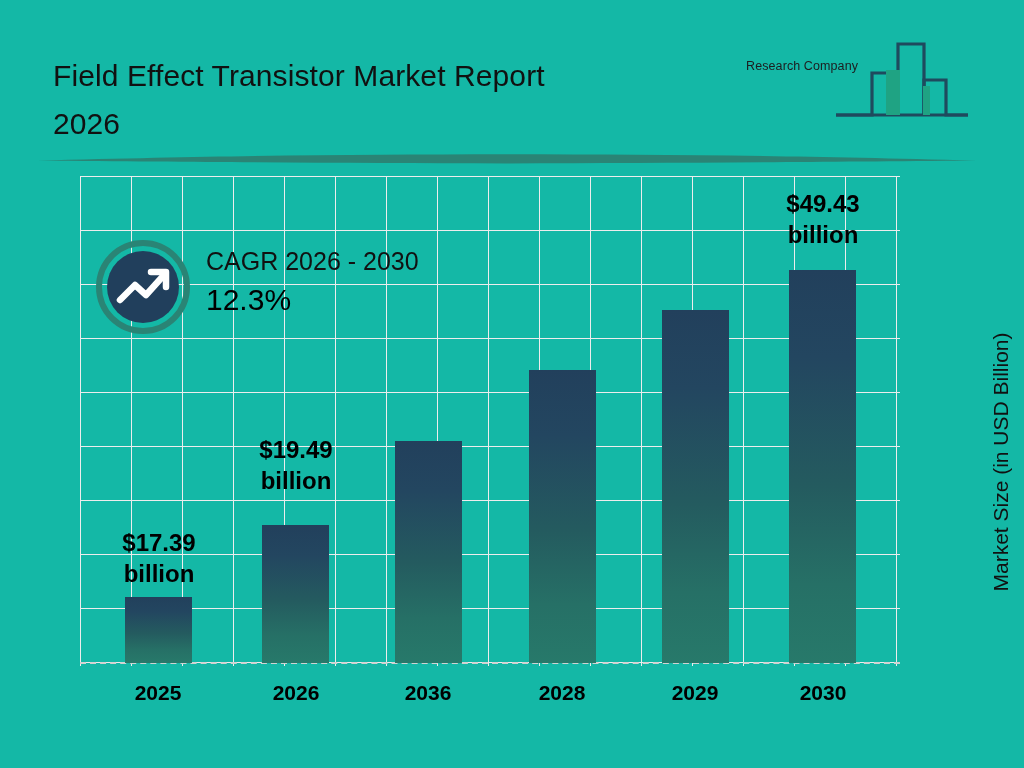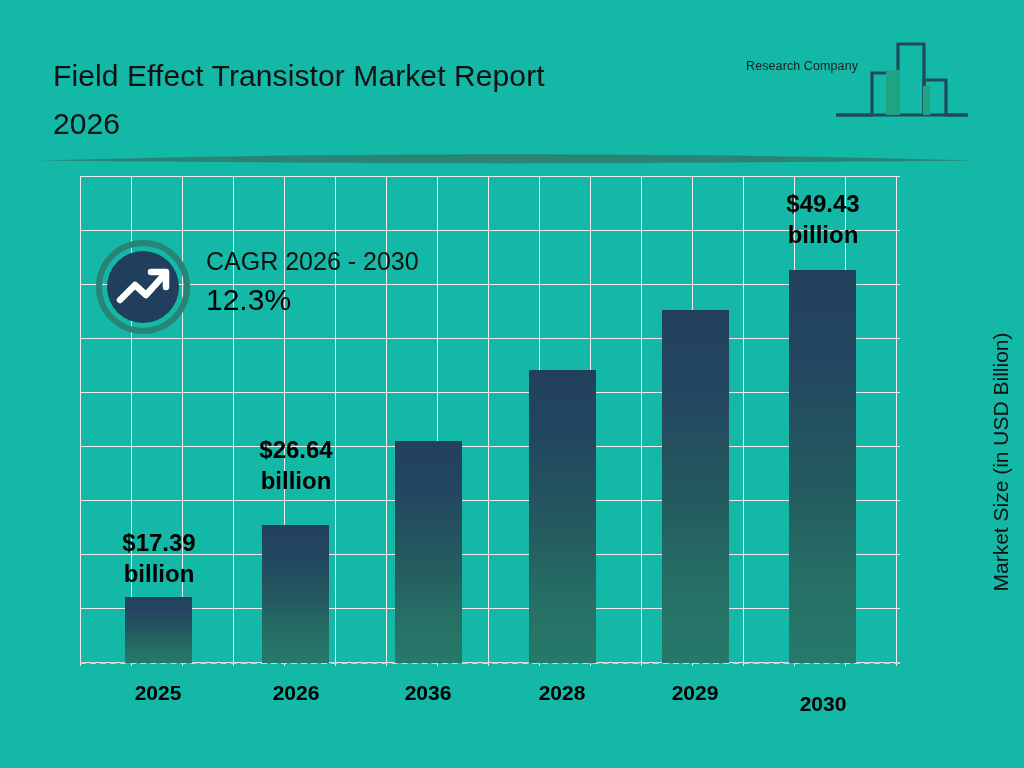--- a/index.html
+++ b/index.html
@@ -283,31 +283,31 @@
     <div class="bar" style="left:125px; height:66px;"></div>
     <div class="bar" style="left:262px; height:138px;"></div>
     <div class="bar" style="left:395px; height:222px;"></div>
     <div class="bar" style="left:529px; height:293px;"></div>
     <div class="bar" style="left:662px; height:353px;"></div>
     <div class="bar" style="left:789px; height:393px;"></div>
   </div>
 
   <div class="bar-label" style="left:93px; top:527px; width:132px;">$17.39
 billion</div>
-  <div class="bar-label" style="left:228px; top:434px; width:136px;">$26.64
+  <div class="bar-label" style="left:228px; top:434px; width:136px;">$19.49
 billion</div>
   <div class="bar-label" style="left:755px; top:188px; width:136px;">$49.43
 billion</div>
 
   <div class="x-tick" style="left:103px;">2025</div>
   <div class="x-tick" style="left:241px;">2026</div>
   <div class="x-tick" style="left:373px;">2036</div>
   <div class="x-tick" style="left:507px;">2028</div>
   <div class="x-tick" style="left:640px;">2029</div>
-  <div class="x-tick" style="left:768px;margin-top:11px;">2030</div>
+  <div class="x-tick" style="left:768px;">2030</div>
 
   <div class="y-axis-title">
     <span>Market Size (in USD Billion)</span>
   </div>
 
   <div class="cagr">
     <svg class="cagr-badge" viewBox="0 0 94 94">
       <circle cx="47" cy="47" r="44" fill="none" stroke="#2a8475" stroke-width="6"></circle>
       <circle cx="47" cy="47" r="36" fill="#213f5c"></circle>
       <path d="M24 60 L39 45 L50 55 L68 35" fill="none" stroke="#ffffff" stroke-width="6.5" stroke-linecap="round" stroke-linejoin="round"></path>

